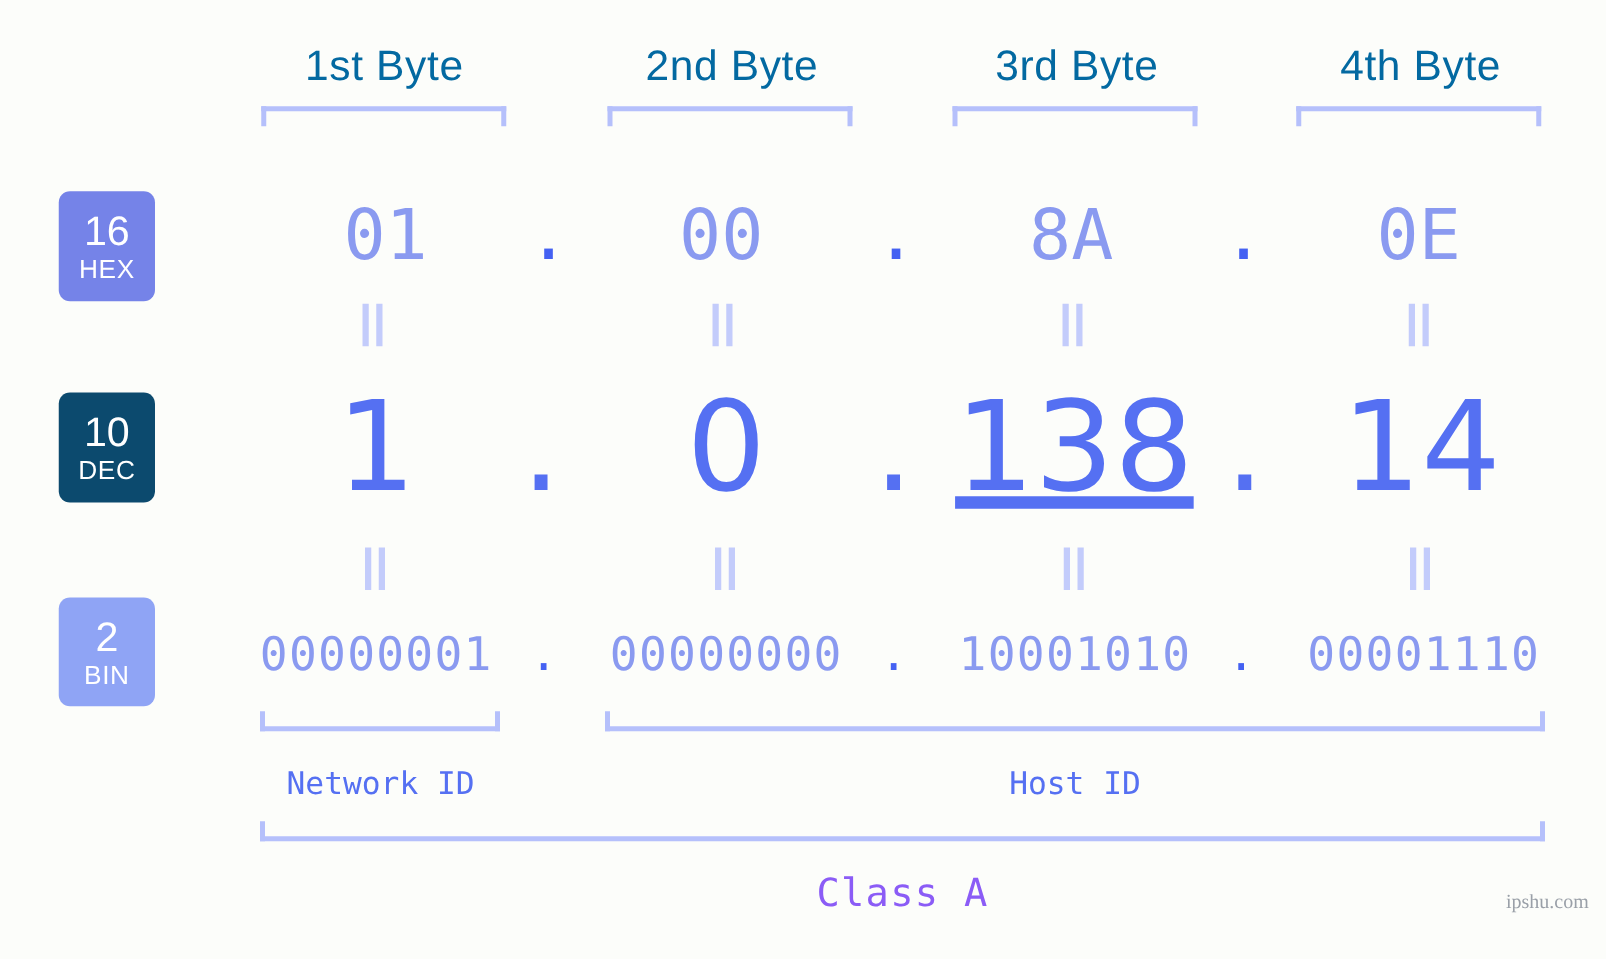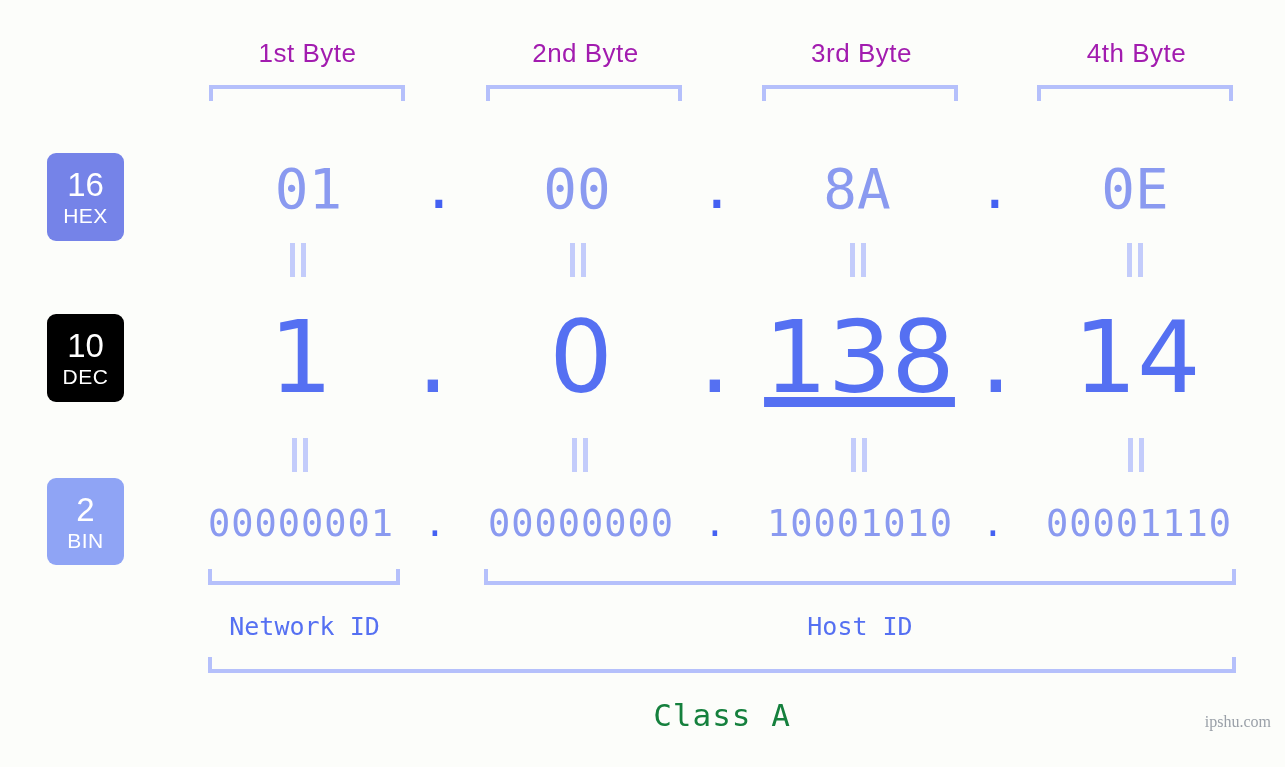--- a/index.html
+++ b/index.html
@@ -23,22 +23,22 @@
   }
 
   
   .byte-label {
     position: absolute;
     top: 33px;
     height: 40px;
     line-height: 40px;
     text-align: center;
     font-family: "Liberation Sans", sans-serif;
-    font-size: 26px;
-    color: #a21caf;
+    font-size: 34px;
+    color: #0369a1;
     letter-spacing: 0.5px;
     white-space: nowrap;
   }
 
   
   .bracket-down {
     position: absolute;
     border-top: 4px solid #b5c0fb;
     border-left: 4px solid #b5c0fb;
     border-right: 4px solid #b5c0fb;
@@ -74,21 +74,21 @@
     font-weight: 400;
     letter-spacing: 0px;
   }
   .badge .nam {
     font-size: 21px;
     font-weight: 400;
     margin-top: 4px;
     letter-spacing: 0.5px;
   }
   #badge-hex { top: 153px; height: 88px; background: #7583e8; }
-  #badge-dec { top: 314px; height: 88px; background: #000000; }
+  #badge-dec { top: 314px; height: 88px; background: #0c4a6e; }
   #badge-bin { top: 478px; height: 87px; background: #8fa4f5; }
 
   
   .hex-val {
     position: absolute;
     top: 152px;
     height: 74px;
     line-height: 74px;
     text-align: center;
     font-family: "DejaVu Sans Mono", "Liberation Mono", monospace;
@@ -189,21 +189,21 @@
 
   
   #class-label {
     position: absolute;
     top: 695px;
     height: 40px;
     line-height: 40px;
     text-align: center;
     font-family: "DejaVu Sans Mono", "Liberation Mono", monospace;
     font-size: 31px;
-    color: #15803d;
+    color: #8b5cf6;
     white-space: nowrap;
     letter-spacing: 1px;
   }
 
   
   #watermark {
     position: absolute;
     right: 14px;
     top: 713px;
     font-family: Liberation Serif, serif;

